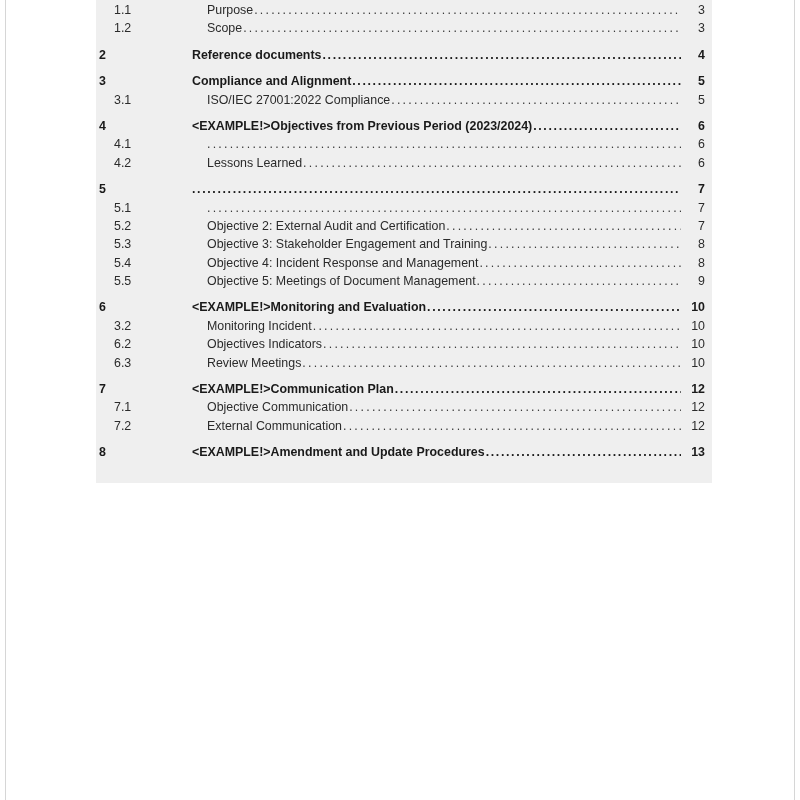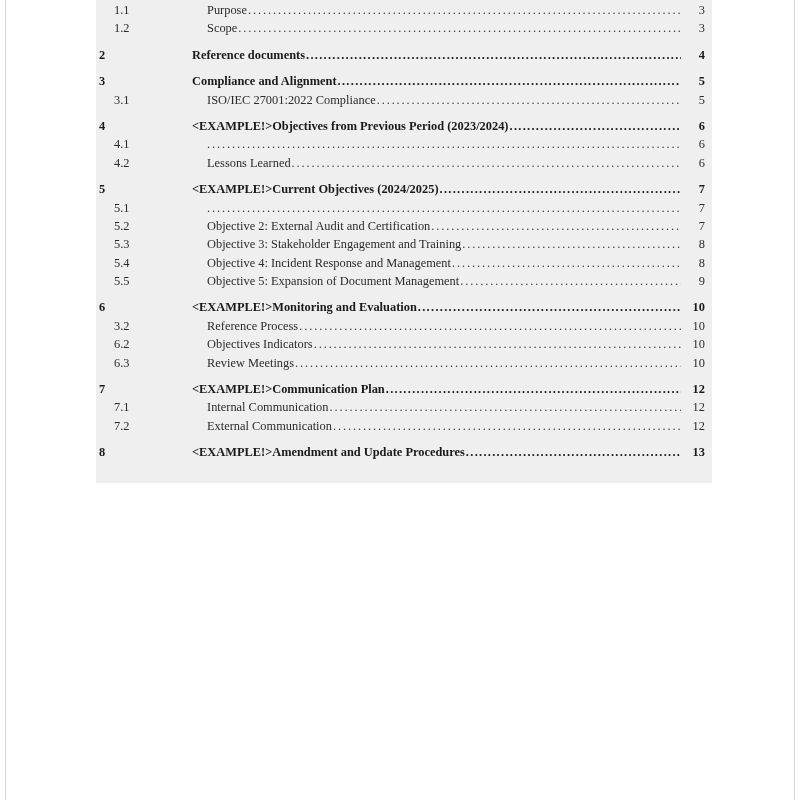--- a/index.html
+++ b/index.html
@@ -54,21 +54,20 @@
   .toc-entry {
     display: flex;
     align-items: flex-start;
     width: 606px;
     padding-left: 3px;
     height: 18.4px;
     font-size: 12.4px;
     color: #2b2b2b;
     line-height: 18.4px;
     white-space: nowrap;
-    font-family: Liberation Serif, serif;
   }
 
   .toc-entry.level-1 {
     font-weight: bold;
     margin-top: 8px;
     color: #1a1a1a;
   }
 
   .toc-entry.level-2 {
     font-weight: normal;
@@ -168,21 +167,20 @@
           <span class="entry-page">6</span>
         </div>
         <div class="toc-entry level-2">
           <span class="entry-num">4.2</span>
           <span class="entry-title">Lessons Learned</span>
           <span class="entry-leader"></span>
           <span class="entry-page">6</span>
         </div>
         <div class="toc-entry level-1">
           <span class="entry-num">5</span>
-          <span class="entry-title">&lt;EXAMPLE!&gt;Current Objectives (2024/2025)</span>
           <span class="entry-leader"></span>
           <span class="entry-page">7</span>
         </div>
         <div class="toc-entry level-2">
           <span class="entry-num">5.1</span>
           <span class="entry-leader"></span>
           <span class="entry-page">7</span>
         </div>
         <div class="toc-entry level-2">
           <span class="entry-num">5.2</span>
@@ -197,33 +195,33 @@
           <span class="entry-page">8</span>
         </div>
         <div class="toc-entry level-2">
           <span class="entry-num">5.4</span>
           <span class="entry-title">Objective 4: Incident Response and Management</span>
           <span class="entry-leader"></span>
           <span class="entry-page">8</span>
         </div>
         <div class="toc-entry level-2">
           <span class="entry-num">5.5</span>
-          <span class="entry-title">Objective 5: Expansion of Document Management</span>
+          <span class="entry-title">Objective 5: Meetings of Document Management</span>
           <span class="entry-leader"></span>
           <span class="entry-page">9</span>
         </div>
         <div class="toc-entry level-1">
           <span class="entry-num">6</span>
           <span class="entry-title">&lt;EXAMPLE!&gt;Monitoring and Evaluation</span>
           <span class="entry-leader"></span>
           <span class="entry-page">10</span>
         </div>
         <div class="toc-entry level-2">
           <span class="entry-num">3.2</span>
-          <span class="entry-title">Reference Process</span>
+          <span class="entry-title">Monitoring Incident</span>
           <span class="entry-leader"></span>
           <span class="entry-page">10</span>
         </div>
         <div class="toc-entry level-2">
           <span class="entry-num">6.2</span>
           <span class="entry-title">Objectives Indicators</span>
           <span class="entry-leader"></span>
           <span class="entry-page">10</span>
         </div>
         <div class="toc-entry level-2">
@@ -233,21 +231,21 @@
           <span class="entry-page">10</span>
         </div>
         <div class="toc-entry level-1">
           <span class="entry-num">7</span>
           <span class="entry-title">&lt;EXAMPLE!&gt;Communication Plan</span>
           <span class="entry-leader"></span>
           <span class="entry-page">12</span>
         </div>
         <div class="toc-entry level-2">
           <span class="entry-num">7.1</span>
-          <span class="entry-title">Internal Communication</span>
+          <span class="entry-title">Objective Communication</span>
           <span class="entry-leader"></span>
           <span class="entry-page">12</span>
         </div>
         <div class="toc-entry level-2">
           <span class="entry-num">7.2</span>
           <span class="entry-title">External Communication</span>
           <span class="entry-leader"></span>
           <span class="entry-page">12</span>
         </div>
         <div class="toc-entry level-1">

